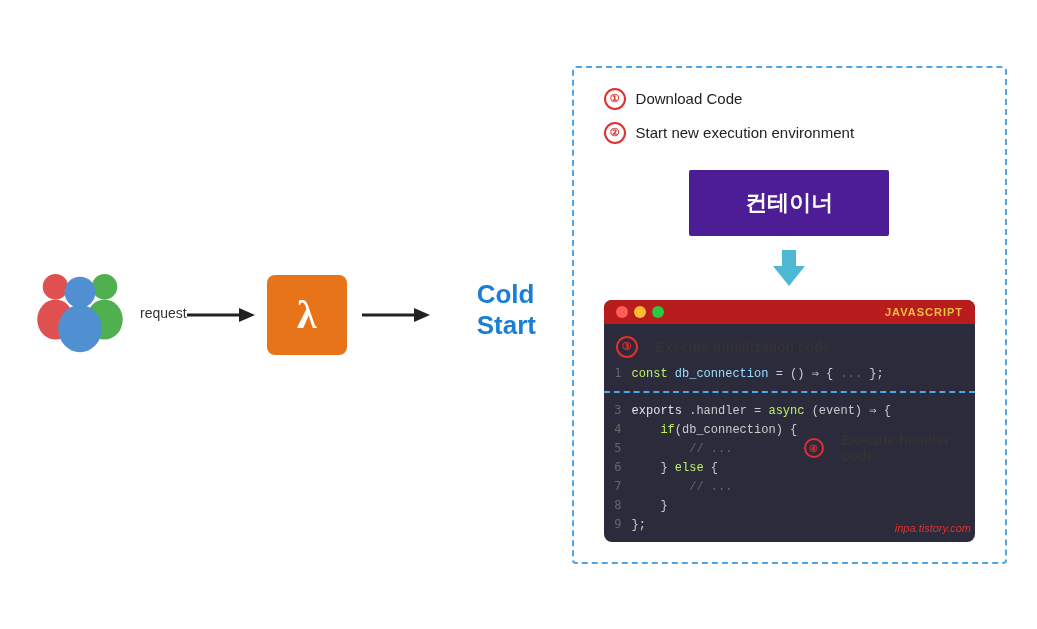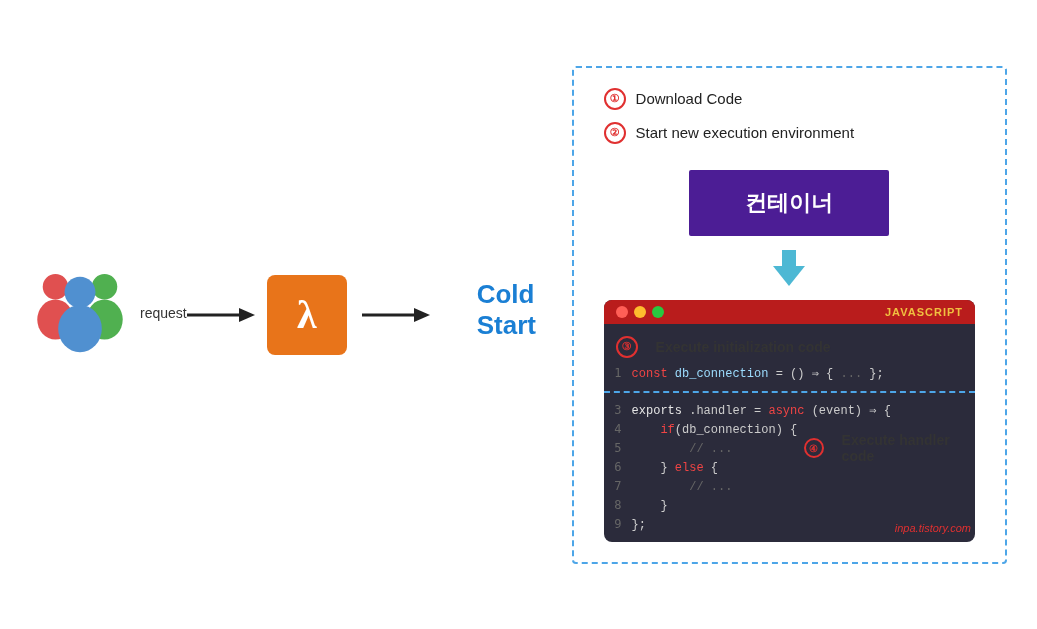--- a/index.html
+++ b/index.html
@@ -207,21 +207,21 @@
       flex-shrink: 0;
       font-family: monospace;
     }
 
     .line-code {
       font-family: 'Courier New', monospace;
       font-size: 12px;
       color: #ccc;
     }
 
-    .kw { color: #ef4444; }
+    .kw { color: #bef264; }
     .fn { color: #e5e5e5; }
     .op { color: #ccc; }
     .cm { color: #666; }
 
     .dashed-line-divider {
       border-top: 2px dashed #4da6e8;
       margin: 0 0 0 0;
     }
 
     .execute-init-label {

